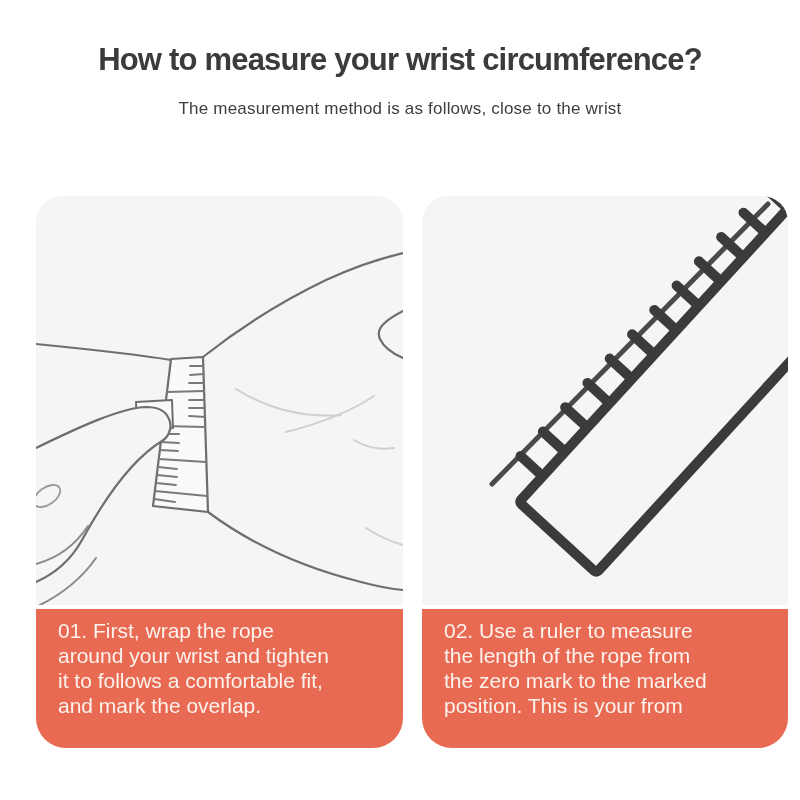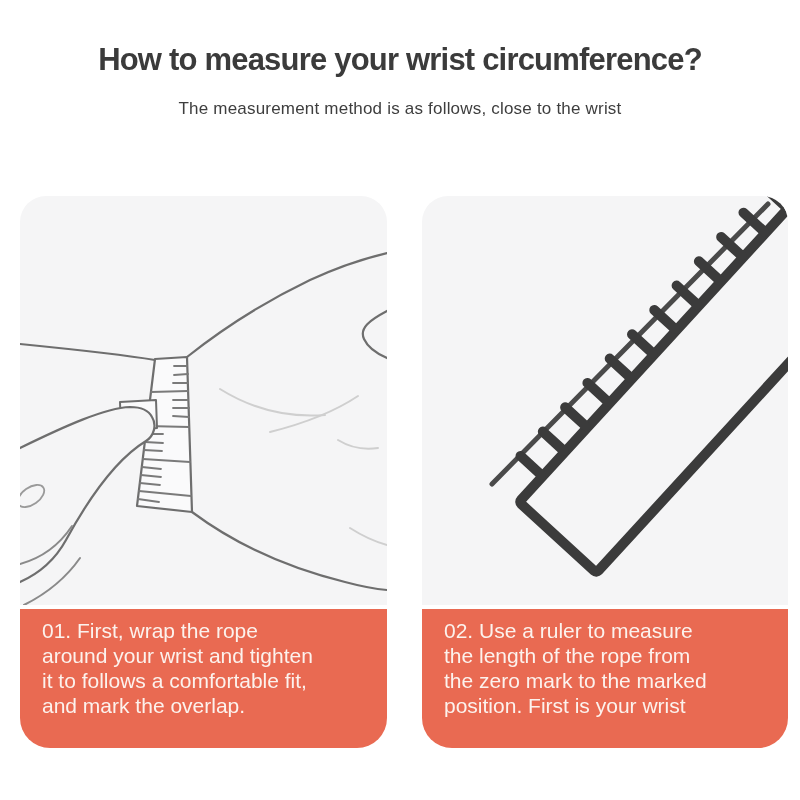--- a/index.html
+++ b/index.html
@@ -9,21 +9,21 @@
   }
   .title{
     position:absolute;top:42px;left:0;width:800px;text-align:center;
     font-size:31px;font-weight:bold;color:#3B3B3B;letter-spacing:-0.8px;
   }
   .subtitle{
     position:absolute;top:99px;left:0;width:800px;text-align:center;
     font-size:17px;color:#3E3E3E;letter-spacing:0.2px;
   }
   .card{position:absolute;top:196px;height:552px;}
-  .card.left{left:20px;width:367px;}
+  .card.left{left:36px;width:367px;}
   .card.right{left:422px;width:366px;}
   .illus{
     position:absolute;top:0;left:0;right:0;height:409px;
     background:#F5F5F6;border-radius:26px 26px 0 0;overflow:hidden;
   }
   .illus svg{display:block;width:100%;height:100%;}
   .caption{
     position:absolute;top:413px;left:0;right:0;bottom:0;
     background:#E96A52;border-radius:0 0 30px 30px;
     padding:9px 18px 0 22px;box-sizing:border-box;
@@ -123,17 +123,17 @@
             <path d="M 398 -2 L 398 -30"></path>
             <path d="M 431 -2 L 431 -30"></path>
           </g>
         </g>
       </svg>
     </div>
     <div class="caption">
       <span>02. Use a ruler to measure</span>
       <span>the length of the rope from</span>
       <span>the zero mark to the marked</span>
-      <span>position. First is your wrist</span>
+      <span>position. This is your from</span>
     </div>
   </section>
 
 </div>
 
 </body></html>

